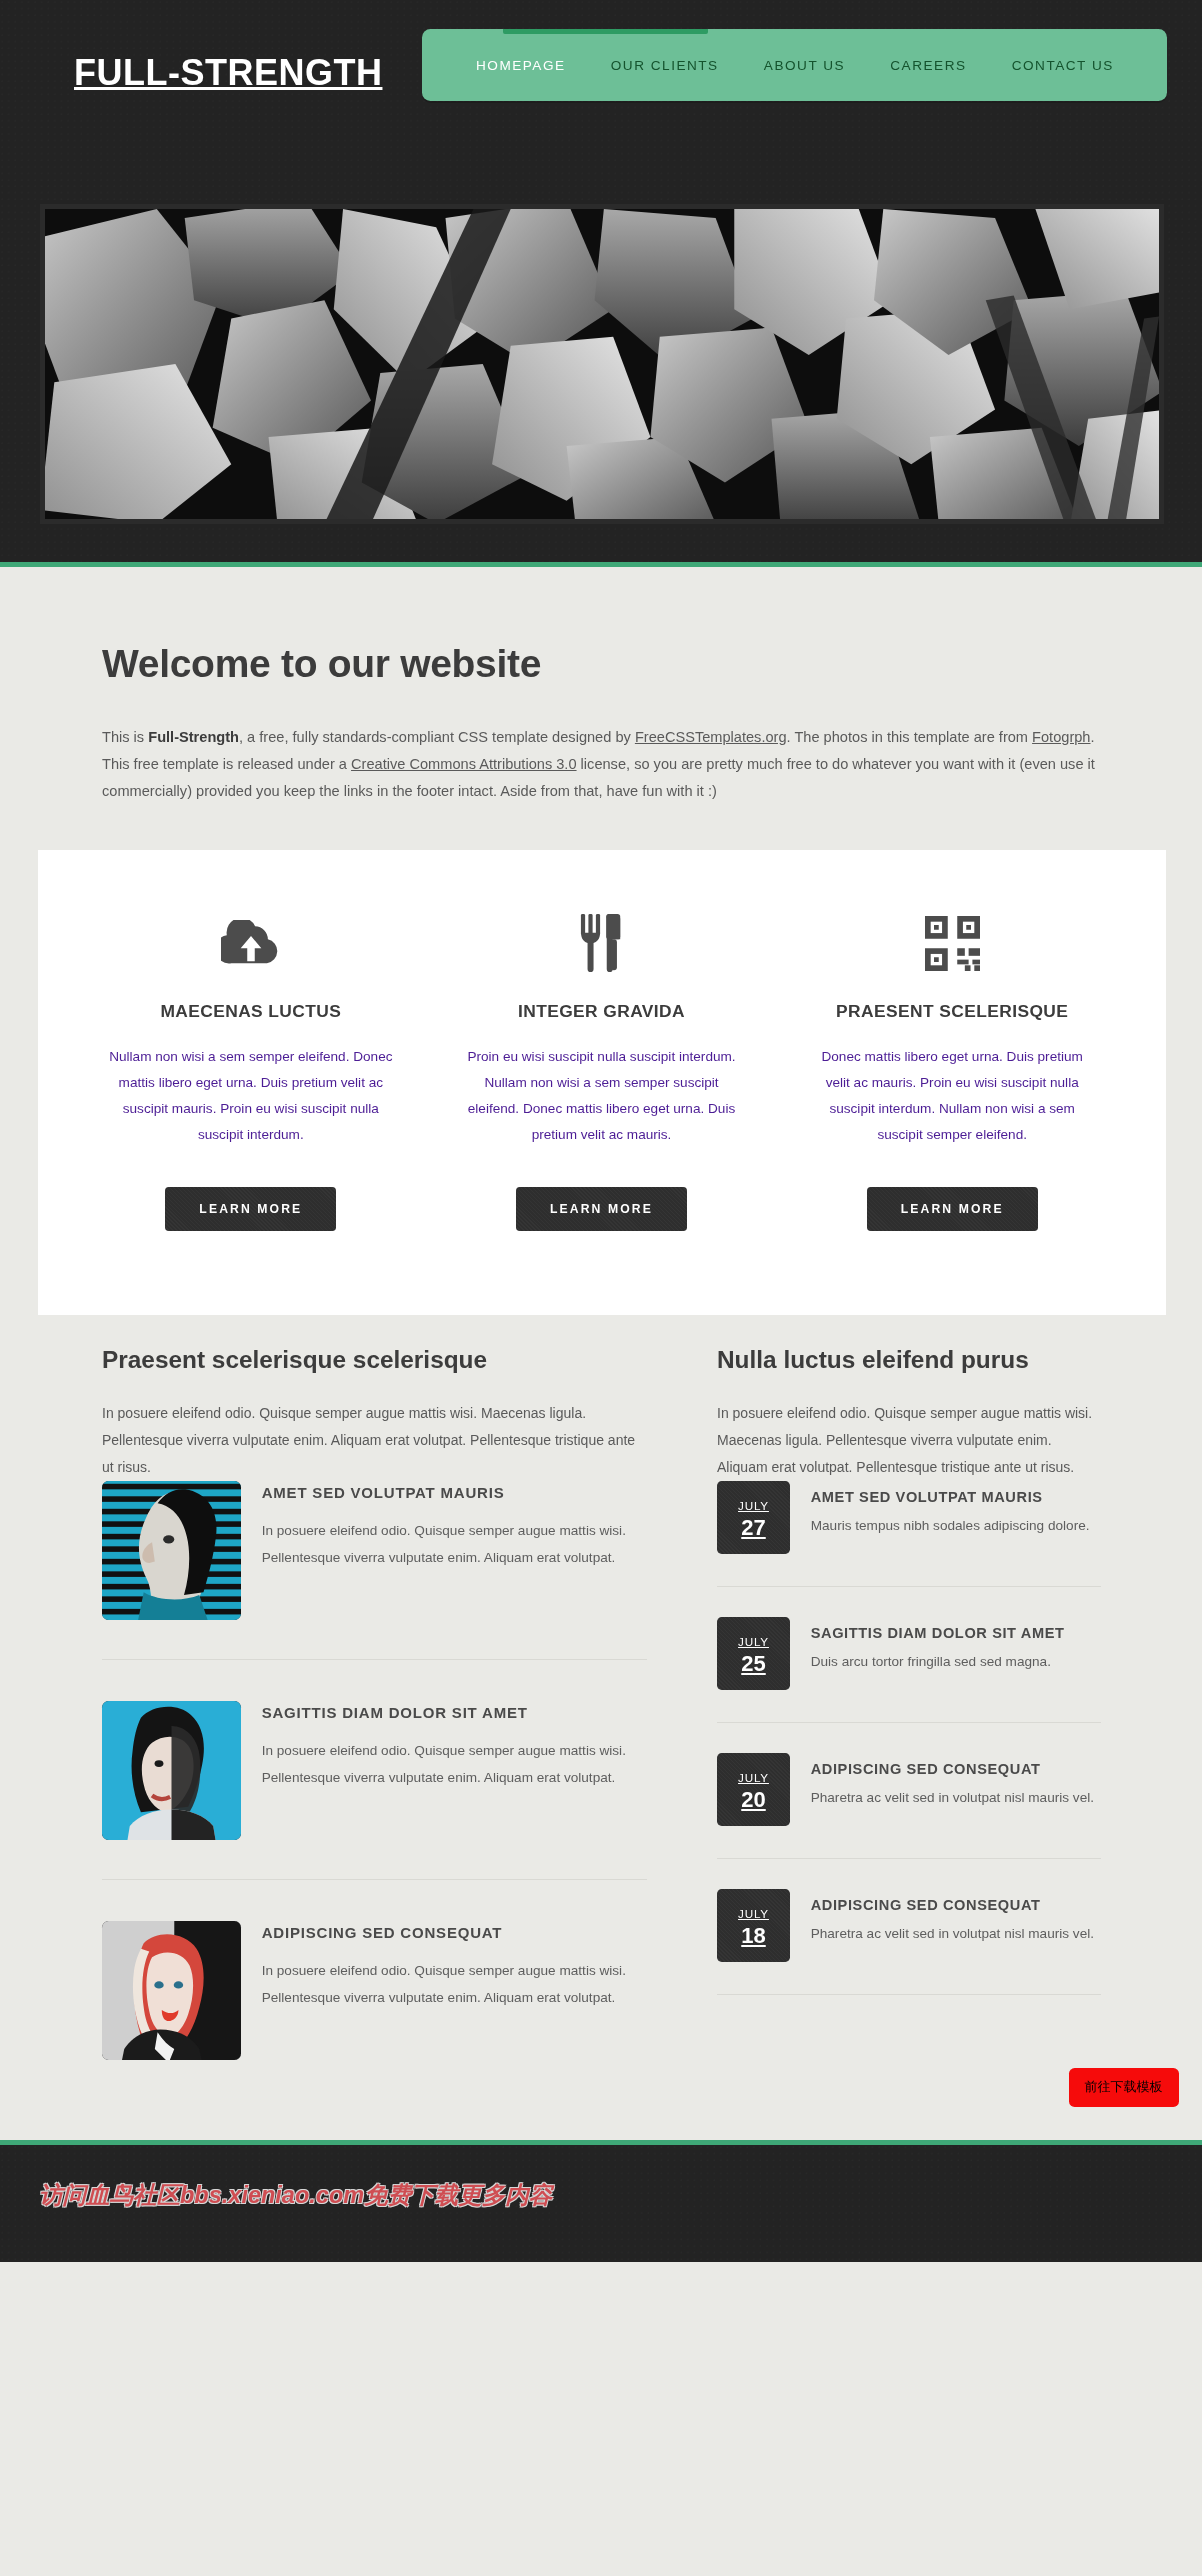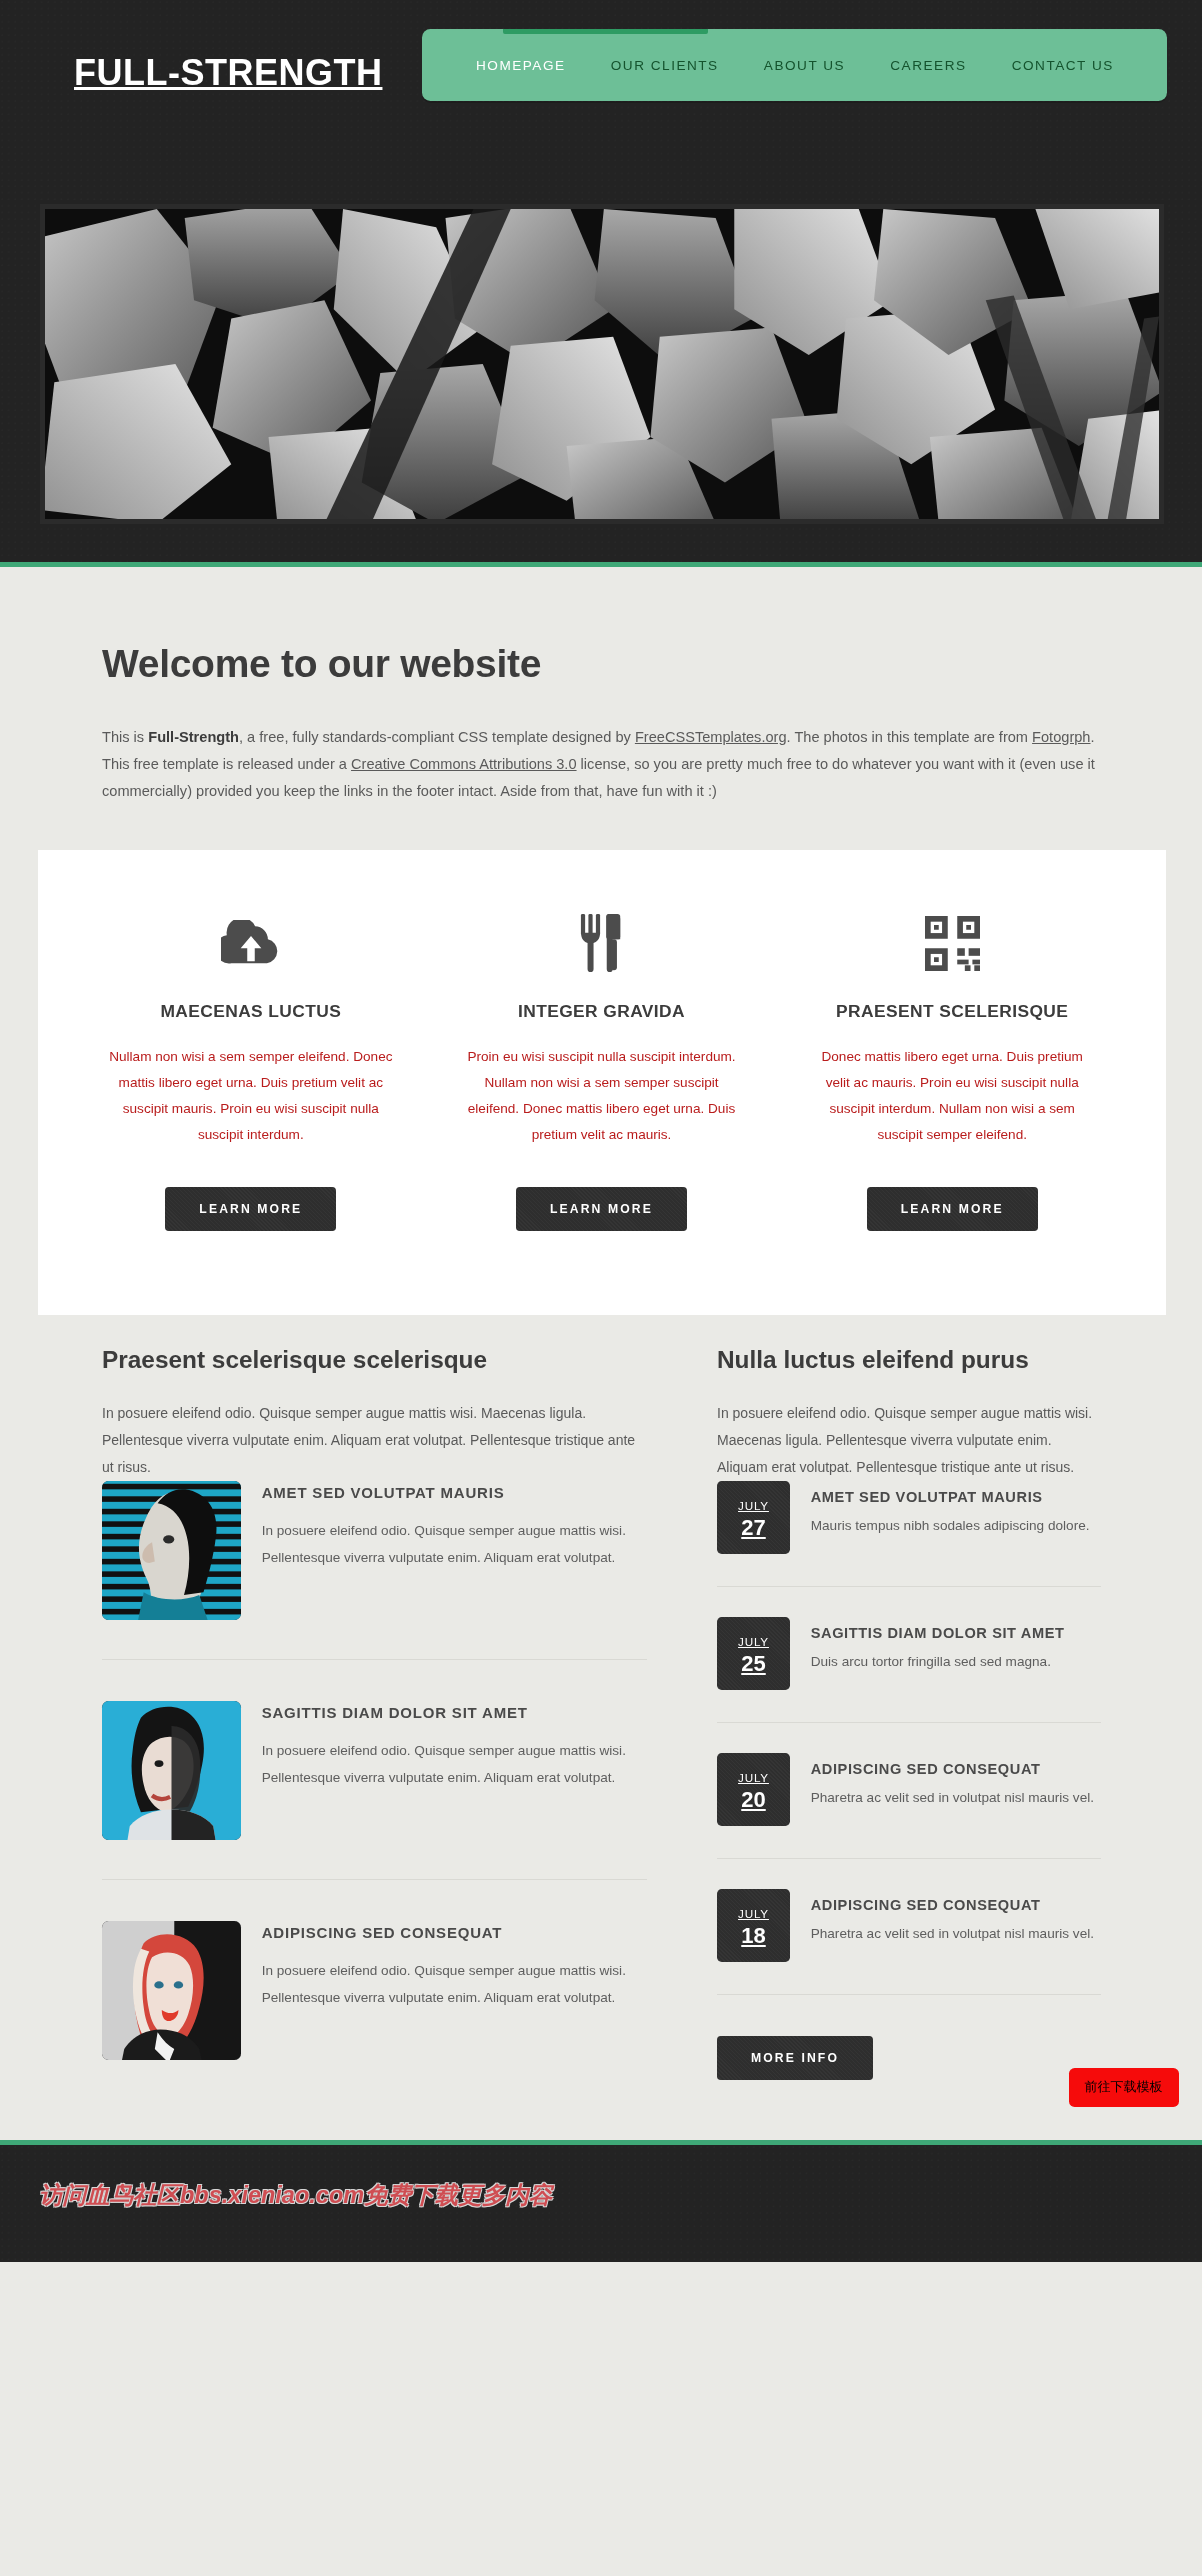--- a/index.html
+++ b/index.html
@@ -151,21 +151,21 @@
     font-size: 17.4px;
     font-weight: bold;
     color: #3c3c3c;
     letter-spacing: 0.4px;
     text-transform: uppercase;
     margin-bottom: 22.6px;
   }
   .feature p {
     font-size: 13.6px;
     line-height: 26px;
-    color: #b91c1c;
+    color: #4c1d95;
     margin-bottom: 39px;
   }
   .btn-dark {
     display: inline-block;
     background: #2e2e2e;
     background-image:
       repeating-linear-gradient(45deg, rgba(255,255,255,0.03) 0 0.9px, transparent 0.9px 2.8px);
     color: #ffffff;
     font-size: 12.2px;
     font-weight: bold;
@@ -561,23 +561,20 @@
           <div class="date-box">
             <span class="date-month">JULY</span>
             <span class="date-day">18</span>
           </div>
           <div class="date-body">
             <h4>ADIPISCING SED CONSEQUAT</h4>
             <p>Pharetra ac velit sed in volutpat nisl mauris vel.</p>
           </div>
         </div>
 
-        <div class="more-info-wrap">
-          <a href="#" class="btn-dark">MORE INFO</a>
-        </div>
       </div>
 
     </div>
   </div>
 </div>
 
 <div class="footer">
   <a href="#" class="dl-btn">前往下载模板</a>
   <div class="watermark">访问血鸟社区bbs.xieniao.com免费下载更多内容</div>
 </div>

